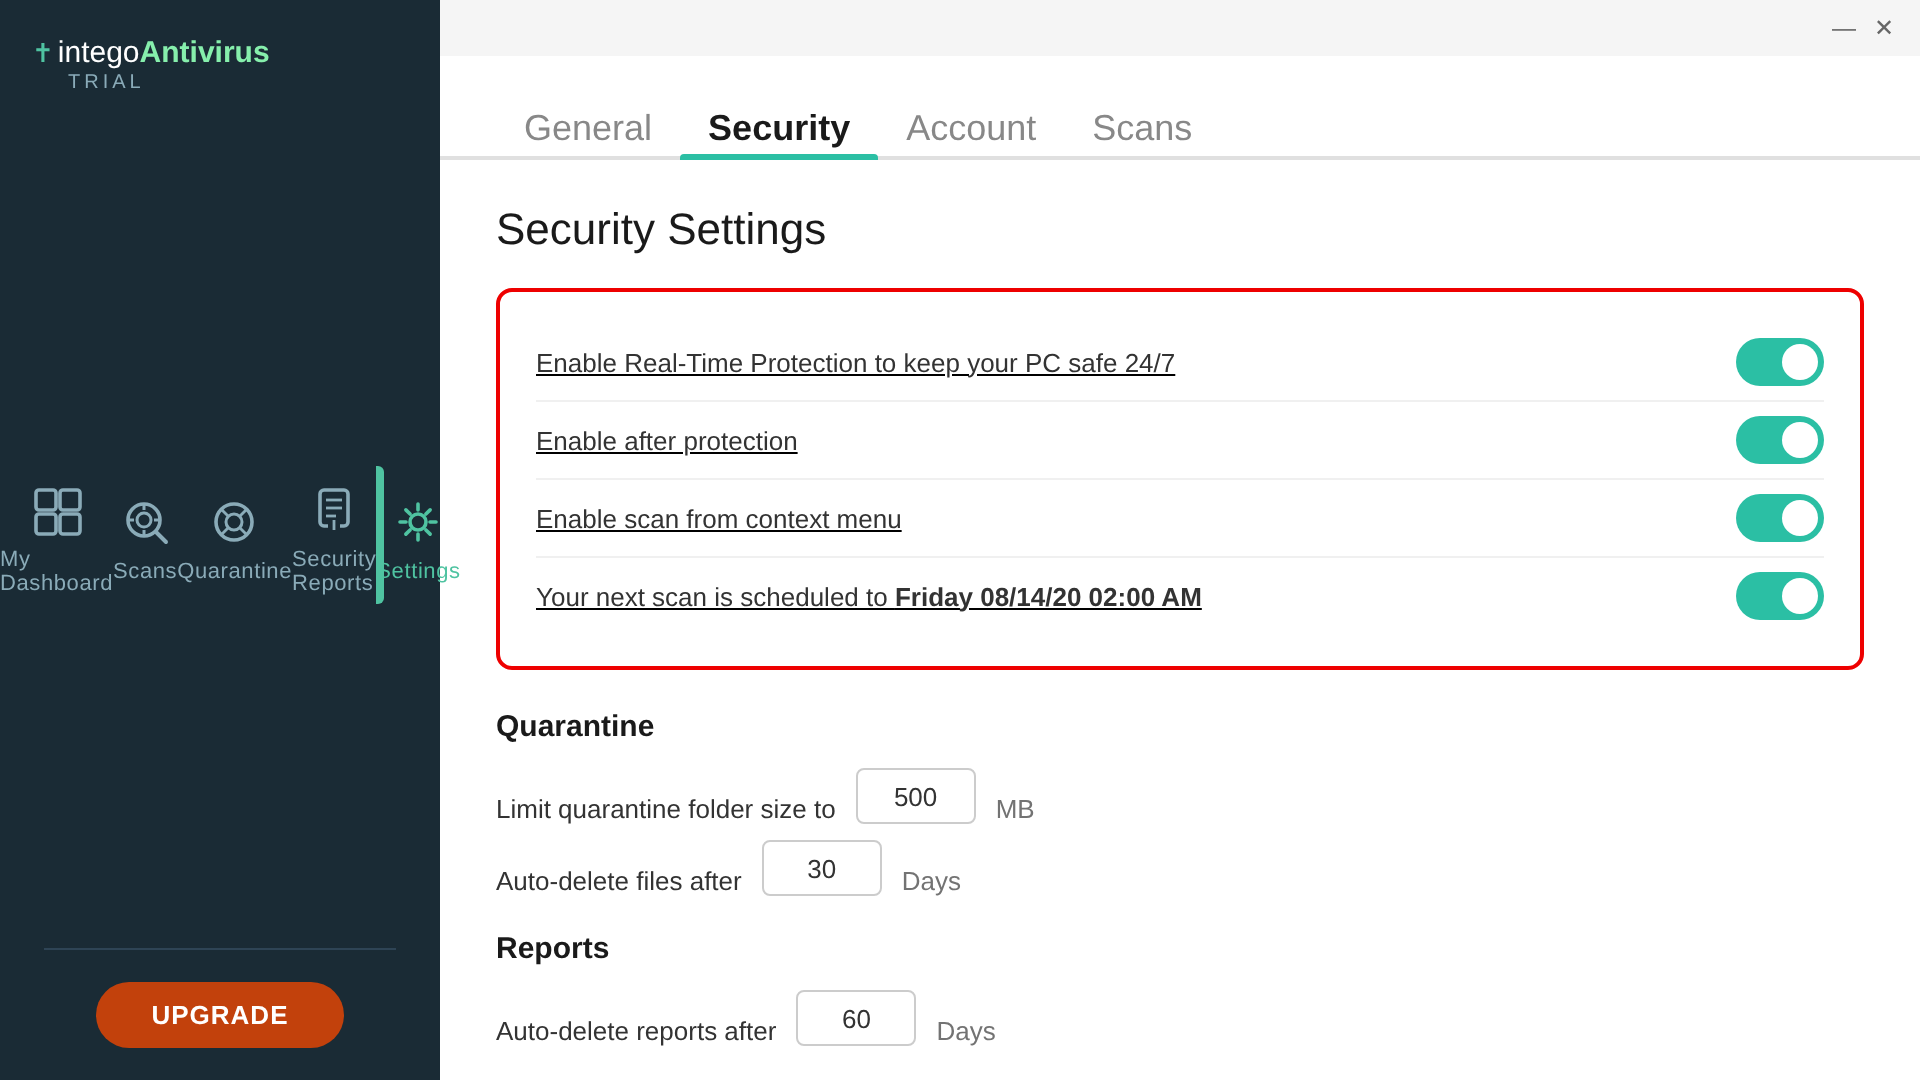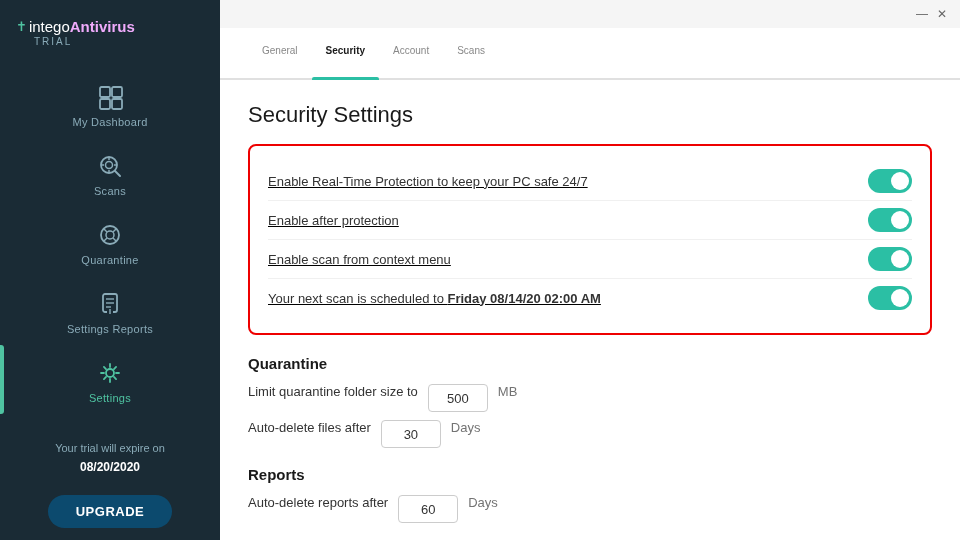--- a/index.html
+++ b/index.html
@@ -38,36 +38,36 @@
       color: #4fc3a1;
       font-size: 13px;
       margin-right: 2px;
     }
     .logo-intego {
       color: #ffffff;
       font-size: 15px;
       font-weight: 300;
     }
     .logo-antivirus {
-      color: #f0abfc;
+      color: #86efac;
       font-size: 15px;
       font-weight: 600;
     }
     .logo-trial {
       color: #8aabb8;
       font-size: 10px;
       letter-spacing: 2px;
       margin-left: 18px;
       margin-top: 1px;
     }
 
     .sidebar-nav {
       width: 100%;
       display: flex;
-      flex-direction: column;
+      flex-direction: row;
       align-items: center;
       flex: 1;
       padding-top: 8px;
     }
     .nav-item {
       width: 100%;
       display: flex;
       flex-direction: column;
       align-items: center;
       padding: 12px 0 10px;
@@ -120,21 +120,21 @@
       padding: 10px;
       color: #8aabb8;
       font-size: 11px;
       line-height: 1.6;
     }
     .sidebar-trial strong {
       color: #ffffff;
       font-size: 12px;
     }
     .upgrade-btn {
-      background: #0c4a6e;
+      background: #c2410c;
       color: #fff;
       border: none;
       border-radius: 20px;
       padding: 9px 28px;
       font-size: 13px;
       font-weight: 600;
       cursor: pointer;
       letter-spacing: 0.5px;
       margin: 8px 0 16px;
     }
@@ -171,22 +171,22 @@
     
     .tabs {
       display: flex;
       align-items: flex-end;
       padding: 0 28px;
       background: #ffffff;
       border-bottom: 2px solid #e0e0e0;
       height: 52px;
     }
     .tab {
-      padding: 0 14px 22px;
-      font-size: 10px;
+      padding: 0 14px 3px;
+      font-size: 18px;
       color: #888;
       cursor: pointer;
       position: relative;
       font-weight: 400;
     }
     .tab.active {
       color: #1a1a1a;
       font-weight: 700;
     }
     .tab.active::after {
@@ -273,21 +273,21 @@
       margin-bottom: 18px;
     }
     .subsection-title {
       font-size: 15px;
       font-weight: 700;
       color: #1a1a1a;
       margin-bottom: 12px;
     }
     .input-row {
       display: flex;
-      align-items: flex-start;
+      align-items: flex-end;
       gap: 10px;
       margin-bottom: 8px;
     }
     .input-row label {
       font-size: 13px;
       color: #333;
       white-space: nowrap;
     }
     .num-input {
       width: 60px;
@@ -371,41 +371,37 @@
       <div class="nav-icon">
         <svg width="28" height="28" viewBox="0 0 28 28" fill="none">
           <rect x="7" y="4" width="14" height="18" rx="2" stroke="#8aabb8" stroke-width="1.8" fill="none"></rect>
           <line x1="10" y1="9" x2="18" y2="9" stroke="#8aabb8" stroke-width="1.4"></line>
           <line x1="10" y1="13" x2="18" y2="13" stroke="#8aabb8" stroke-width="1.4"></line>
           <line x1="10" y1="17" x2="15" y2="17" stroke="#8aabb8" stroke-width="1.4"></line>
           <rect x="11" y="19" width="6" height="5" rx="0" fill="#1a2b35"></rect>
           <line x1="14" y1="19" x2="14" y2="24" stroke="#8aabb8" stroke-width="1.4"></line>
         </svg>
       </div>
-      <span class="nav-label">Settings Reports</span>
+      <span class="nav-label">Security Reports</span>
     </div>
 
     <div class="nav-item active">
       <div class="active-bar"></div>
       <div class="nav-icon">
         <svg width="28" height="28" viewBox="0 0 28 28" fill="none">
           <circle cx="14" cy="14" r="4" stroke="#4fc3a1" stroke-width="1.8" fill="none"></circle>
           <path d="M14 5v3M14 20v3M5 14h3M20 14h3M7.93 7.93l2.12 2.12M17.95 17.95l2.12 2.12M7.93 20.07l2.12-2.12M17.95 10.05l2.12-2.12" stroke="#4fc3a1" stroke-width="1.8" stroke-linecap="round"></path>
         </svg>
       </div>
       <span class="nav-label">Settings</span>
     </div>
   </div>
 
   <div class="sidebar-divider"></div>
 
-  <div class="sidebar-trial">
-    <span>Your trial will expire on</span><br>
-    <strong>08/20/2020</strong>
-  </div>
   <button class="upgrade-btn">UPGRADE</button>
 </div>
 
 <div class="main">
 
   <div class="titlebar">
     <span class="titlebar-btn">—</span>
     <span class="titlebar-btn">✕</span>
   </div>
 

